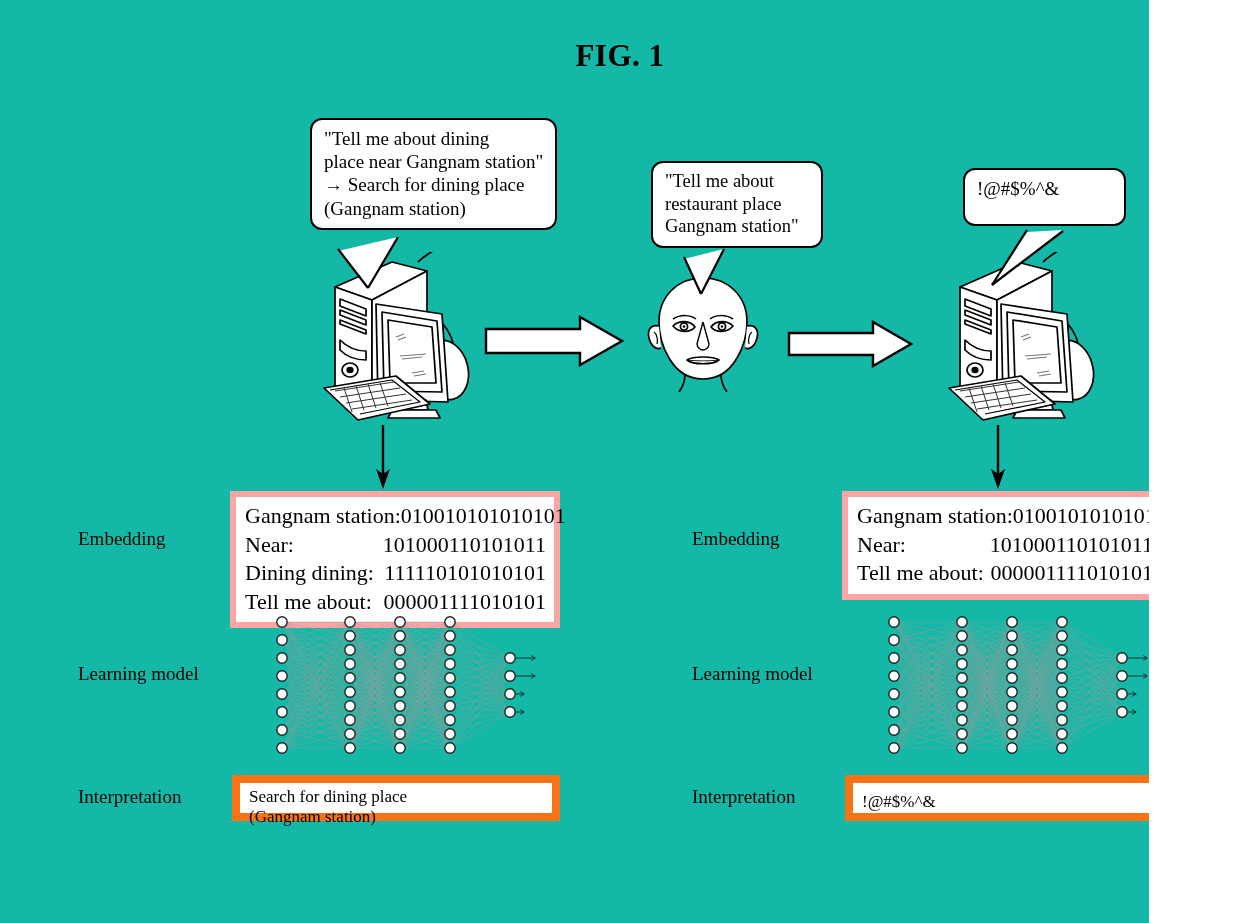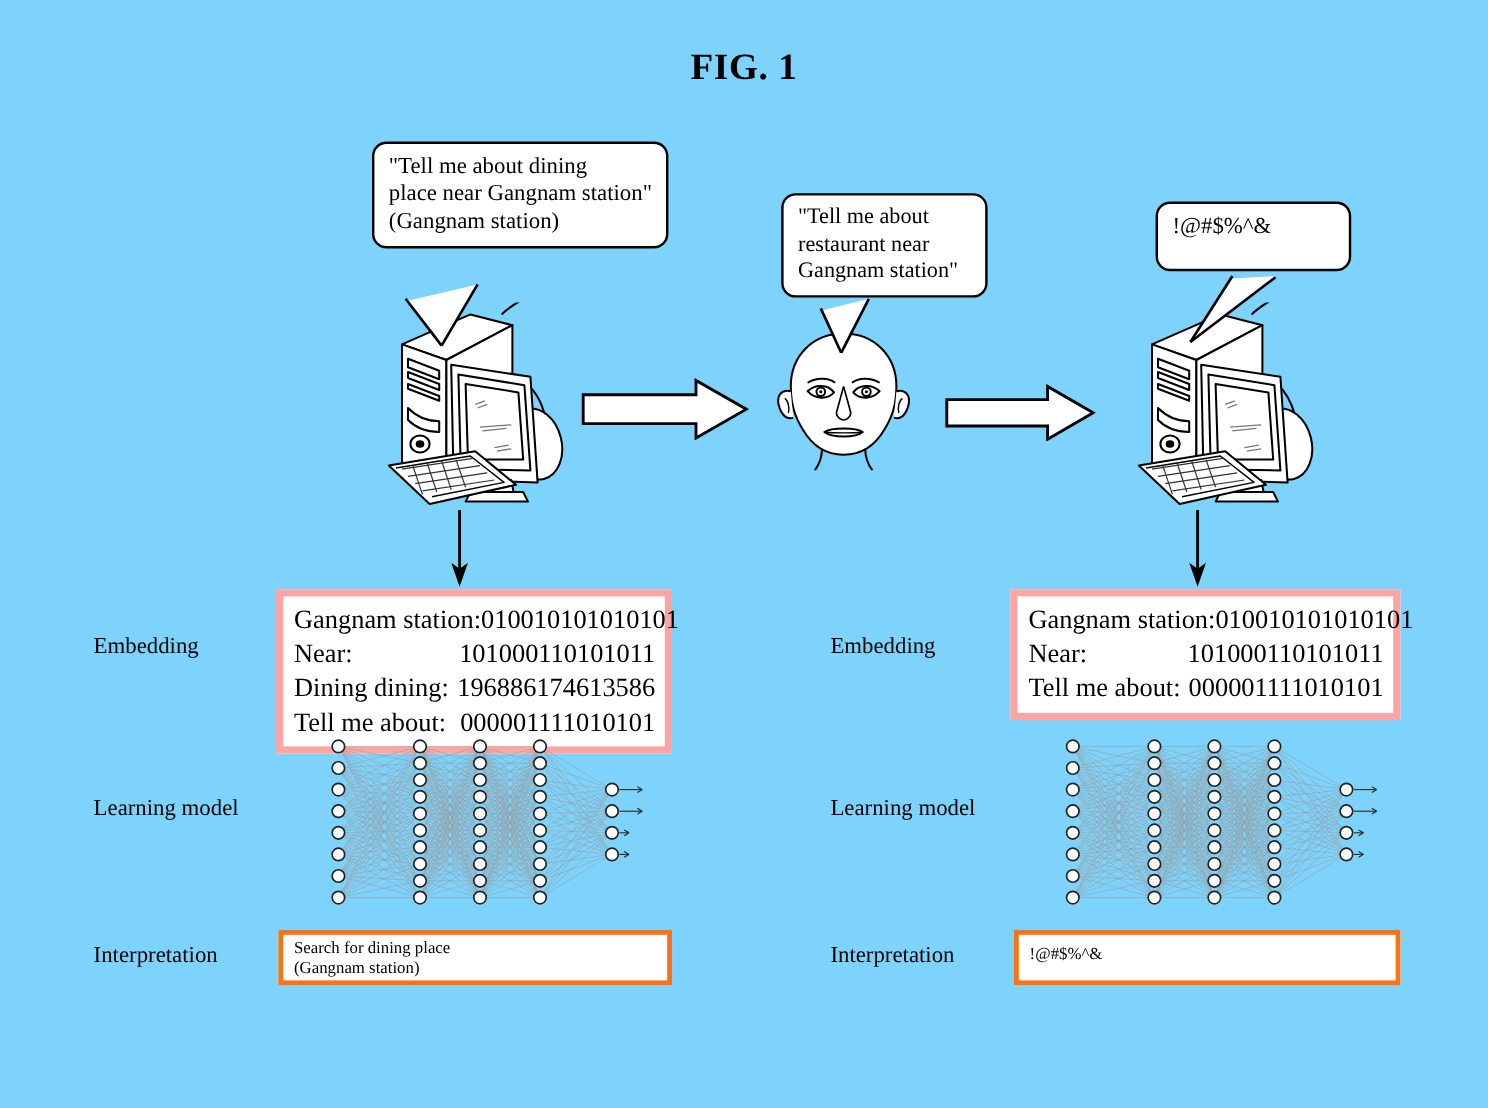--- a/index.html
+++ b/index.html
@@ -7,23 +7,23 @@
     margin: 0;
     padding: 0;
     background: #ffffff;
   }
   body {
     font-family: "Liberation Serif", "DejaVu Serif", serif;
     color: #000000;
   }
   #figure {
     position: relative;
-    width: 1240px;
+    width: 1149px;
     height: 923px;
-    background: #7dd3fc;
+    background: #14b8a6;
     overflow: hidden;
   }
   .abs { position: absolute; }
 
   
   #fig-title {
     left: 0;
     top: 38px;
     width: 1240px;
     text-align: center;
@@ -68,24 +68,24 @@
     display: flex;
     white-space: nowrap;
   }
   .embed-key { display: inline-block; }
   .embed-val { display: inline-block; margin-left: auto; }
   .embed-row.first .embed-key { margin-right: 0; }
 
   
   .interp-box {
     box-sizing: border-box;
-    border: 4px solid #f97316;
+    border: 8px solid #f97316;
     background: #fff;
     padding: 4px 8px 5px 9px;
-    font-size: 14px;
+    font-size: 17px;
     line-height: 1.18;
   }
 
   
   svg { display: block; }
   .nn-svg { overflow: visible; }
 </style>
 </head>
 <body>
 
@@ -95,32 +95,33 @@
 
   <svg class="abs tail-svg" style="left:330px; top:235px;" width="130" height="55">
     <path d="M 68,2 L 40,52 L 8,16 Z" fill="#ffffff" stroke="none"></path>
     <path d="M 68,2 L 38,53" stroke="#000" stroke-width="2.2" fill="none"></path>
     <path d="M 8,14 L 38,53" stroke="#000" stroke-width="2.2" fill="none"></path>
   </svg>
 
   <div class="abs bubble" id="bubble-left" style="left:310px; top:118px; width:247px;">
     <div class="ln">"Tell me about dining</div>
     <div class="ln">place near Gangnam station"</div>
+    <div class="ln">→ Search for dining place</div>
     <div class="ln">(Gangnam station)</div>
   </div>
 
   <svg class="abs tail-svg" style="left:680px; top:247px;" width="80" height="50">
     <path d="M 44,2 L 22,46 L 4,12 Z" fill="#ffffff" stroke="none"></path>
     <path d="M 44,2 L 21,47" stroke="#000" stroke-width="2.2" fill="none"></path>
     <path d="M 4,10 L 21,47" stroke="#000" stroke-width="2.2" fill="none"></path>
   </svg>
 
   <div class="abs bubble small" id="bubble-middle" style="left:651px; top:161px; width:172px;">
     <div class="ln">"Tell me about</div>
-    <div class="ln">restaurant near</div>
+    <div class="ln">restaurant place</div>
     <div class="ln">Gangnam station"</div>
   </div>
 
   <svg class="abs tail-svg" style="left:975px; top:228px;" width="95" height="60">
     <path d="M 88,2 L 18,56 L 52,4 Z" fill="#ffffff" stroke="none"></path>
     <path d="M 88,3 L 17,57" stroke="#000" stroke-width="2.2" fill="none"></path>
     <path d="M 52,2 L 17,57" stroke="#000" stroke-width="2.2" fill="none"></path>
   </svg>
 
   <div class="abs bubble" id="bubble-right" style="left:963px; top:168px; width:163px; height:58px;">
@@ -272,21 +273,21 @@
     <div class="embed-row first">
       <span class="embed-key">Gangnam station:</span>
       <span class="embed-val">010010101010101</span>
     </div>
     <div class="embed-row">
       <span class="embed-key">Near:</span>
       <span class="embed-val">101000110101011</span>
     </div>
     <div class="embed-row">
       <span class="embed-key">Dining dining:</span>
-      <span class="embed-val">196886174613586</span>
+      <span class="embed-val">111110101010101</span>
     </div>
     <div class="embed-row">
       <span class="embed-key">Tell me about:</span>
       <span class="embed-val">000001111010101</span>
     </div>
   </div>
 
   <div class="abs row-label" style="left:692px; top:528px;">Embedding</div>
 
   <div class="abs embed-box" id="embed-right" style="left:842px; top:491px; width:325px;">

